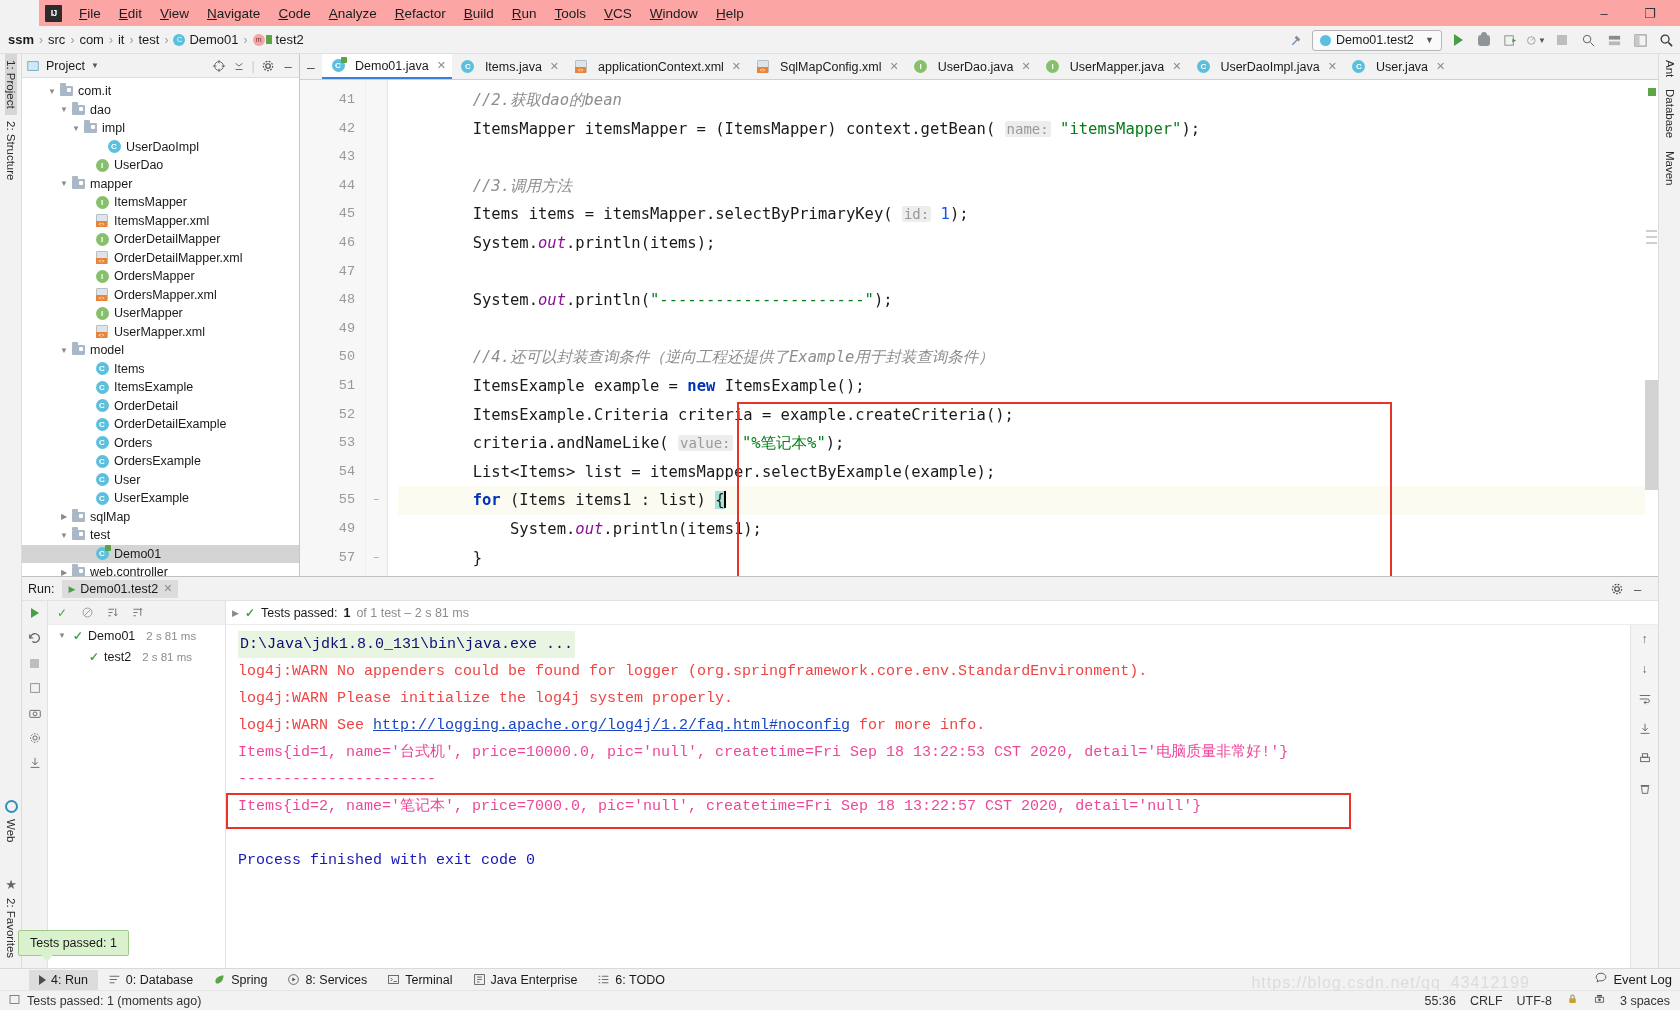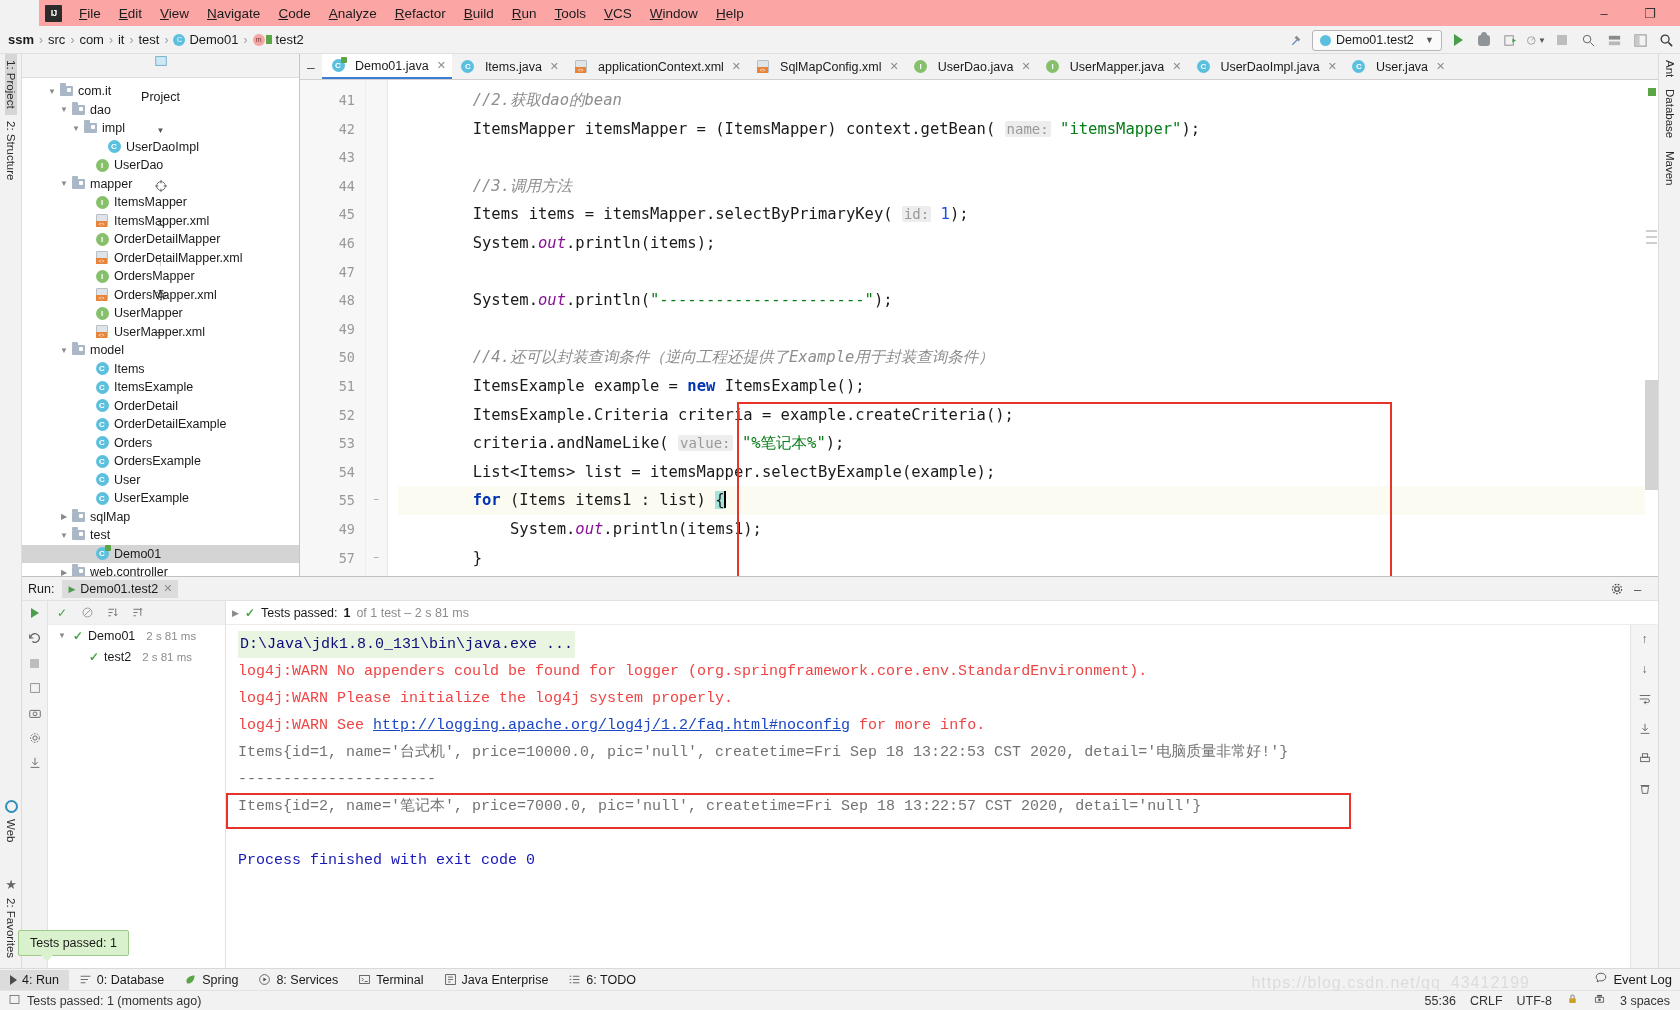--- a/index.html
+++ b/index.html
@@ -73,21 +73,21 @@
     background:#f2f2f2; border-left:1px solid #dcdcdc;
   }
 
   
   .project-panel {
     position:absolute; left:22px; top:54px; width:278px; bottom:334px;
     background:#ffffff; border-right:1px solid #c6c6c6;
   }
   .panel-head {
     height:24px; background:#f2f2f2; border-bottom:1px solid #dcdcdc;
-    display:flex; align-items:center; padding:0 4px; gap:22px;flex-direction:column;
+    display:flex; align-items:center; padding:0 4px; gap:6px;
   }
   .panel-title { font-size:12.5px; display:flex; align-items:center; gap:5px; }
   .panel-head .spacer { flex:1; }
   .ic { width:14px; height:14px; display:inline-block; }
   .tree { padding:4px 0 0 0; font-size:12.5px; overflow:hidden; height: calc(100% - 24px); }
   .row { height:18.5px; display:flex; align-items:center; white-space:nowrap; }
   .row.sel { background:#d4d4d4; }
   .arrow { width:12px; text-align:center; color:#8a8a8a; font-size:8px; flex:0 0 12px;}
   .nodeicon { flex:0 0 16px; width:16px; height:14px; margin-right:4px; display:flex; align-items:center; justify-content:center;}
   .folder { width:13px;height:10px;background:#a9b7c6;border-radius:1px; position:relative;}
@@ -127,21 +127,21 @@
     font-size:12.5px; border-right:0; white-space:nowrap; position:relative;
   }
   .tab.active { background:#fff; border-bottom:2px solid #3b7dd8; }
   .tab .x { color:#8c8c8c; font-size:11px; margin-left:3px; }
   .code-wrap { position:absolute; left:0; top:26px; right:0; bottom:0; display:flex; background:#fff; overflow:hidden;}
   .gutter {
     width:66px; background:#f7f7f7; color:#999; font-family:"DejaVu Sans Mono", monospace;
     font-size:13.5px; text-align:right; padding-top:6px; flex:0 0 66px;
     border-right:1px solid #eee;
   }
-  .gutter .ln { height:28.6px; line-height:28.6px; padding-right:10px; }
+  .gutter .ln { height:28.6px; line-height:28.6px; padding-right:10px;font-family:Liberation Mono, monospace; }
   .foldcol { width:22px; flex:0 0 22px; background:#f7f7f7; padding-top:6px; border-right:1px solid #e6e6e6;}
   .foldcol .fl { height:28.6px; line-height:28.6px; text-align:center; color:#9a9a9a; font-size:10px;}
   .code {
     flex:1; position:relative; padding-top:6px; padding-left:10px;
     font-family:"DejaVu Sans Mono", monospace; font-size:15.5px; white-space:pre;
     overflow:hidden;
   }
   .cl { height:28.6px; line-height:28.6px; }
   .cl.cur { background:#fcfbf2; }
   .kw { color:#0033b3; font-weight:bold; }
@@ -191,32 +191,32 @@
   }
   .console {
     position:absolute; left:0; right:0; top:24px; bottom:0;
     font-family:Liberation Mono, monospace; font-size:15px;
     padding:6px 0 0 12px; white-space:pre; overflow:hidden;
   }
   .co { height:27px; line-height:27px; }
   .c-cmd { color:#0c0c7a; background:#e9f5e0; display:inline-block; padding:0 2px;}
   .c-warn { color:#ef4444;text-align:right; }
   .c-link { color:#1a46c4; text-decoration:underline; }
-  .c-out { color:#737373;margin-top:31px; }
+  .c-out { color:#ec4899;margin-top:31px; }
   .c-exit { color:#1717b5; }
   .run-right-tools {
     position:absolute; right:0; top:24px; bottom:0; width:28px; background:#f4f4f4;
     border-left:1px solid #e4e4e4; display:flex; flex-direction:column; align-items:center;
     padding-top:6px; gap:14px;
   }
 
   
   .bottom-strip {
     position:absolute; left:0; right:0; bottom:20px; height:22px;
-    background:#f2f2f2; border-top:1px solid #d9d9d9; display:flex; align-items:center;
+    background:#f2f2f2; border-top:1px solid #d9d9d9; display:flex; align-items:center;padding-left:29px;
   }
   .bstrip-item { display:flex; align-items:center; gap:5px; font-size:12.5px; padding:3px 10px; }
   .bstrip-item.active { background:#dcdcdc; }
   .bstrip-right { margin-left:auto; display:flex; align-items:center; gap:5px; padding-right:8px;}
   .statusbar {
     position:absolute; left:0; right:0; bottom:0; height:20px;
     background:#f2f2f2; display:flex; align-items:center; font-size:12.5px; color:#333;
     padding-left:8px; gap:6px; border-top:1px solid #e4e4e4;
   }
   .status-right { margin-left:auto; display:flex; align-items:center; gap:14px; padding-right:10px;}

